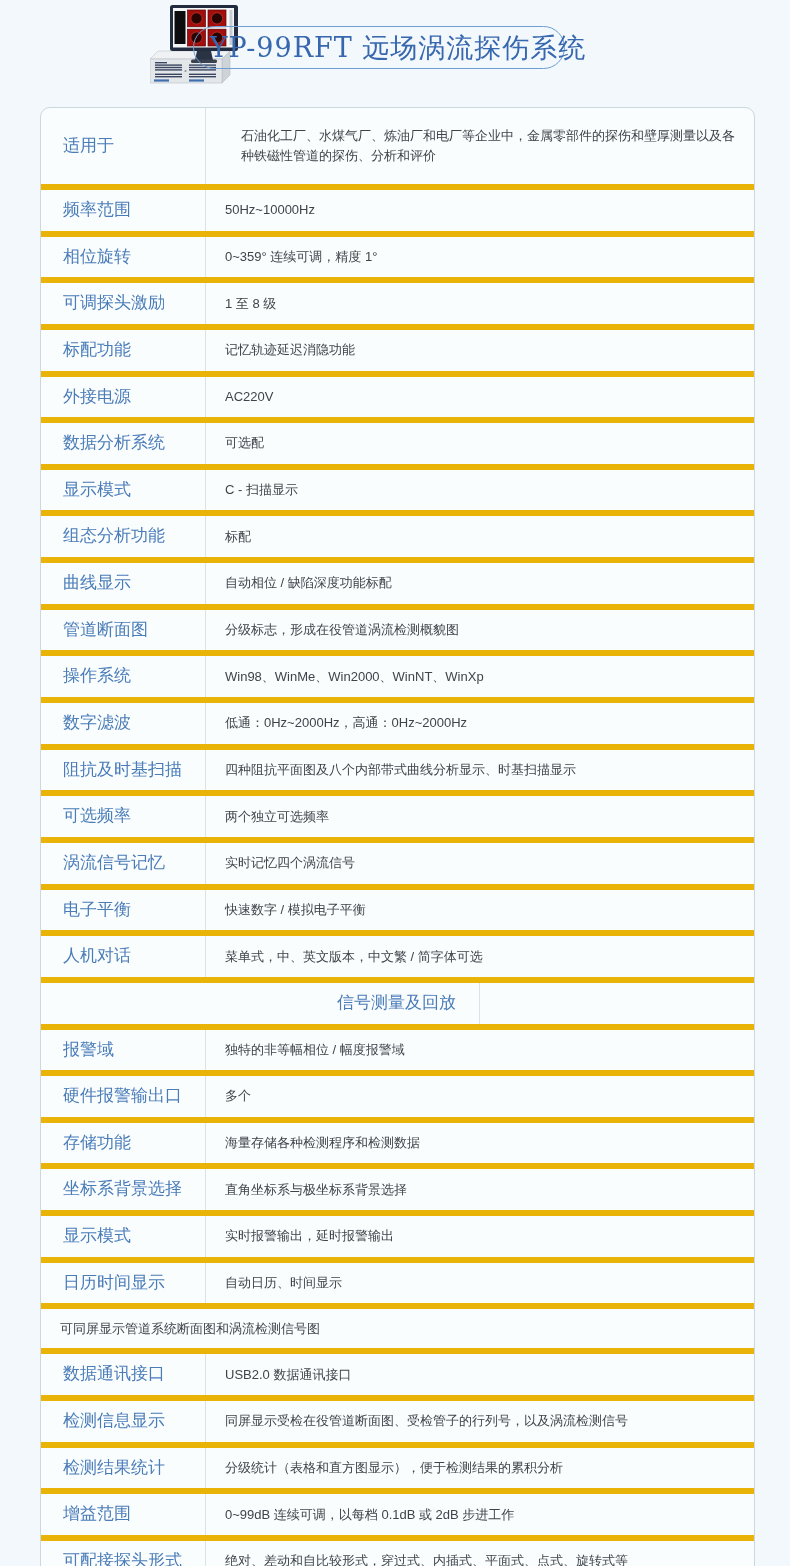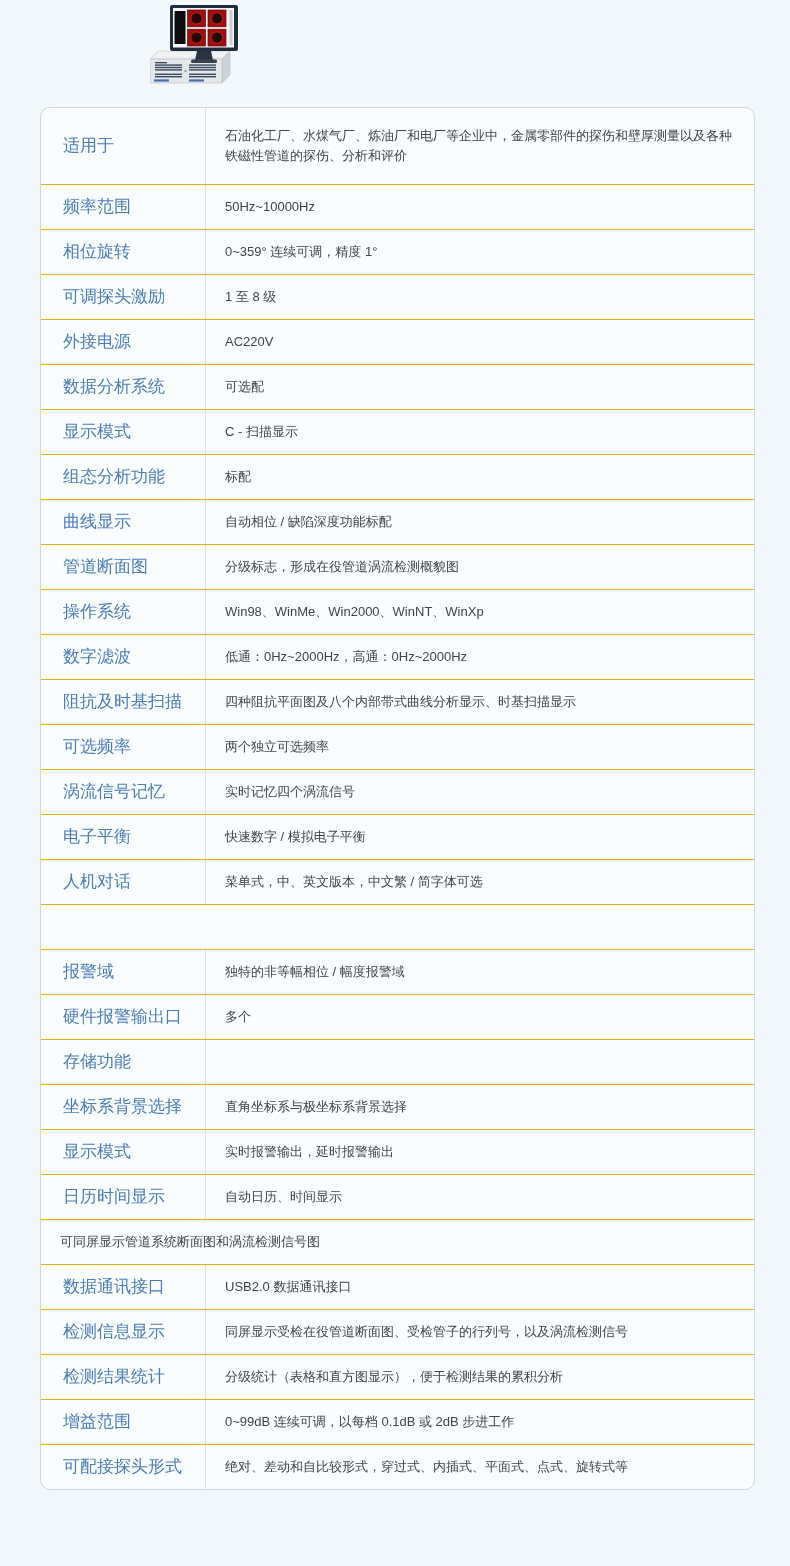--- a/index.html
+++ b/index.html
@@ -56,42 +56,42 @@
     background: #fafdfe;
     border: 1px solid #ccd7de;
     border-radius: 10px;
     overflow: hidden;
   }
   .spec-row {
     display: flex;
     align-items: stretch;
     min-height: 45px;
   }
-  .spec-row + .spec-row { border-top: 1px solid #eab308; }
+  .spec-row + .spec-row { border-top: 6px solid #eab308; justify-content: center; }
   .spec-label {
     width: 165px;
     flex: 0 0 165px;
     display: flex;
     align-items: center;
     padding: 8px 10px 8px 22px;
     border-right: 1px solid #dbe3e9;
     color: #4a7cb8;
     font-size: 17px;
     line-height: 1.45;
   }
   .spec-value {
     flex: 1;
     display: flex;
     align-items: center;
     padding: 9px 18px 9px 19px;
     color: #3f444a;
     font-size: 13px;
     line-height: 1.55;
   }
-  .spec-row.tall { min-height: 76px; }
+  .spec-row.tall { min-height: 76px; gap: 16px; }
 </style>
 </head>
 <body>
 
 <div class="page">
 
   <div class="header">
 
     <svg class="device-art" viewBox="0 0 96 86" xmlns="http://www.w3.org/2000/svg">
 
@@ -129,20 +129,23 @@
         <rect x="37.5" y="24.2" width="18" height="16.8" fill="#a50d0d" stroke="#5c0606" stroke-width="0.7"></rect>
         <rect x="58" y="24.2" width="18" height="16.8" fill="#a50d0d" stroke="#5c0606" stroke-width="0.7"></rect>
         <circle cx="46.5" cy="13.4" r="5.6" fill="#2a0303" stroke="#d1472f" stroke-width="0.6"></circle>
         <circle cx="67" cy="13.4" r="5.6" fill="#2a0303" stroke="#d1472f" stroke-width="0.6"></circle>
         <circle cx="46.5" cy="32.6" r="5.6" fill="#2a0303" stroke="#d1472f" stroke-width="0.6"></circle>
         <circle cx="67" cy="32.6" r="5.6" fill="#2a0303" stroke="#d1472f" stroke-width="0.6"></circle>
       </g>
       <rect x="79.5" y="5" width="3" height="35" fill="#c7ccd2"></rect>
     </svg>
 
+    <div class="title-pill">
+      <span class="title-text">YP-99RFT 远场涡流探伤系统</span>
+    </div>
   </div>
 
   <div class="spec-table">
   <div class="spec-row tall">
     <div class="spec-label">适用于</div>
     <div class="spec-value">石油化工厂、水煤气厂、炼油厂和电厂等企业中，金属零部件的探伤和壁厚测量以及各种铁磁性管道的探伤、分析和评价</div>
   </div>
 
   <div class="spec-row">
     <div class="spec-label">频率范围</div>
@@ -152,20 +155,24 @@
   <div class="spec-row">
     <div class="spec-label">相位旋转</div>
     <div class="spec-value">0~359° 连续可调，精度 1°</div>
   </div>
 
   <div class="spec-row">
     <div class="spec-label">可调探头激励</div>
     <div class="spec-value">1 至 8 级</div>
   </div>
 
+  <div class="spec-row">
+    <div class="spec-label">标配功能</div>
+    <div class="spec-value">记忆轨迹延迟消隐功能</div>
+  </div>
 
   <div class="spec-row">
     <div class="spec-label">外接电源</div>
     <div class="spec-value">AC220V</div>
   </div>
 
   <div class="spec-row">
     <div class="spec-label">数据分析系统</div>
     <div class="spec-value">可选配</div>
   </div>
@@ -219,34 +226,36 @@
     <div class="spec-label">电子平衡</div>
     <div class="spec-value">快速数字 / 模拟电子平衡</div>
   </div>
 
   <div class="spec-row">
     <div class="spec-label">人机对话</div>
     <div class="spec-value">菜单式，中、英文版本，中文繁 / 简字体可选</div>
   </div>
 
   <div class="spec-row">
+    <div class="spec-label">信号测量及回放</div>
   </div>
 
   <div class="spec-row">
     <div class="spec-label">报警域</div>
     <div class="spec-value">独特的非等幅相位 / 幅度报警域</div>
   </div>
 
   <div class="spec-row">
     <div class="spec-label">硬件报警输出口</div>
     <div class="spec-value">多个</div>
   </div>
 
   <div class="spec-row">
     <div class="spec-label">存储功能</div>
+    <div class="spec-value">海量存储各种检测程序和检测数据</div>
   </div>
 
   <div class="spec-row">
     <div class="spec-label">坐标系背景选择</div>
     <div class="spec-value">直角坐标系与极坐标系背景选择</div>
   </div>
 
   <div class="spec-row">
     <div class="spec-label">显示模式</div>
     <div class="spec-value">实时报警输出，延时报警输出</div>

